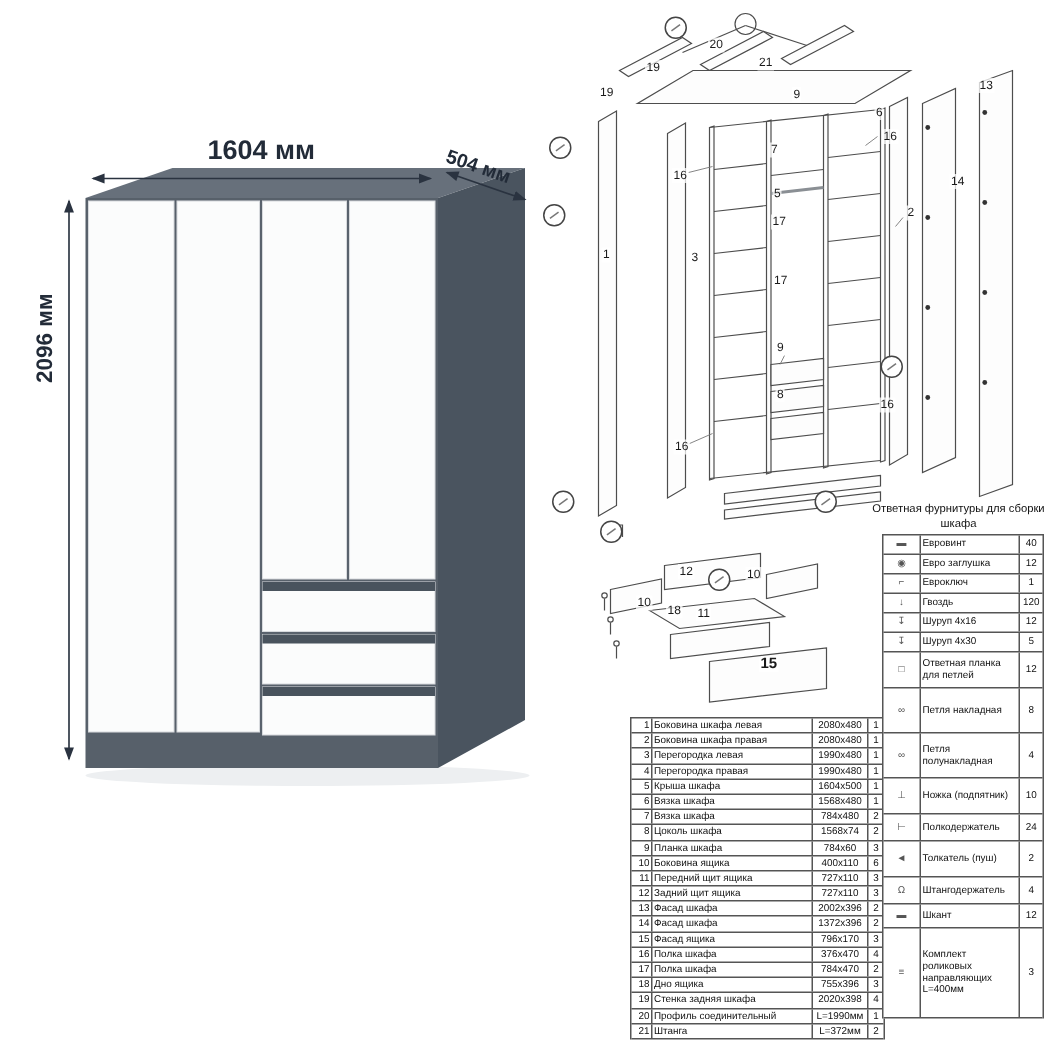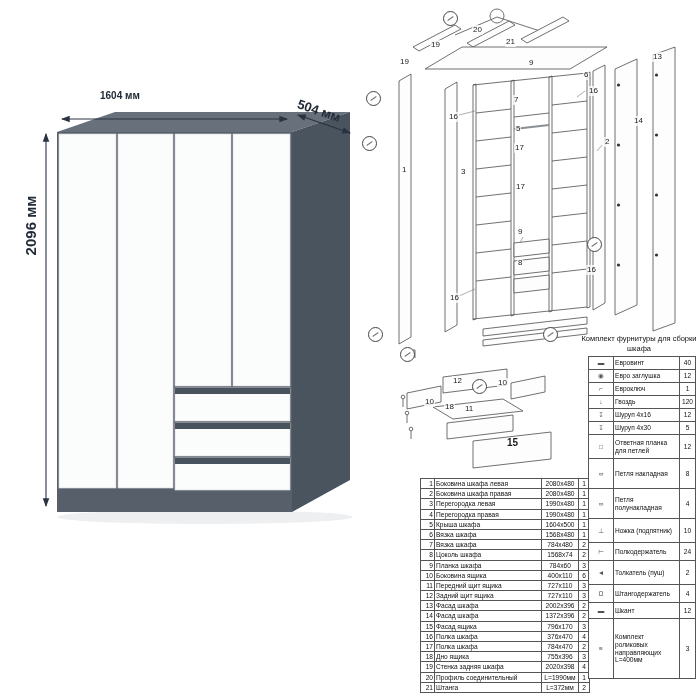--- a/index.html
+++ b/index.html
@@ -3,21 +3,21 @@
 <meta charset="utf-8">
 <style>
   html,body{margin:0;padding:0;background:#fff;}
   .page{position:relative;width:700px;height:700px;background:#fff;overflow:hidden;
         font-family:"Liberation Sans",sans-serif;color:#111;}
   svg{position:absolute;}
   .cabinet-svg{left:20px;top:88px;}
   .diagram-svg{left:355px;top:5px;}
 
   .dim-label{position:absolute;font-weight:bold;color:#222b38;}
-  .dim-width{left:100px;top:90px;width:110px;text-align:left;font-size:10px;}
+  .dim-width{left:100px;top:90px;width:110px;text-align:right;font-size:18px;}
   .dim-depth{left:298px;top:96px;width:62px;font-size:13px;transform:rotate(19deg);transform-origin:left center;}
   .dim-height{left:-20px;top:217px;width:100px;text-align:center;font-size:15px;transform:rotate(-90deg);}
 
   .callouts{position:absolute;left:0;top:0;width:700px;height:700px;pointer-events:none;}
   .callout{position:absolute;font-size:8px;line-height:10px;color:#1a1a1a;background:rgba(255,255,255,.75);padding:0 1px;}
   .callout.big{font-size:10px;font-weight:bold;}
   .callout.circled{width:13px;height:13px;border:1px solid #444;border-radius:50%;background:#fff;padding:0;}
   .callout.circled::after{content:"";position:absolute;left:2.5px;top:6px;width:7px;height:1px;background:#777;transform:rotate(-35deg);}
 
   .parts-table{position:absolute;left:420px;top:478px;width:170px;border:1px solid #555;border-bottom:none;box-sizing:border-box;background:#fff;}
@@ -398,21 +398,21 @@
         <div class="c-qty">1</div>
       </div>
       <div class="pt-row">
         <div class="c-num">21</div>
         <div class="c-name">Штанга</div>
         <div class="c-size">L=372мм</div>
         <div class="c-qty">2</div>
       </div>
     </div>
 
-  <div class="hw-title">Комплект фурнитуры для сборки шкафа</div>
+  <div class="hw-title">Ответная фурнитуры для сборки шкафа</div>
   <div class="hw-table">
 
   <div class="hw-row" style="min-height: 13px;">
         <div class="hw-icon">▬</div>
         <div class="hw-name">Евровинт</div>
         <div class="hw-qty">40</div>
       </div>
       <div class="hw-row" style="min-height: 13px;">
         <div class="hw-icon">◉</div>
         <div class="hw-name">Евро заглушка</div>

